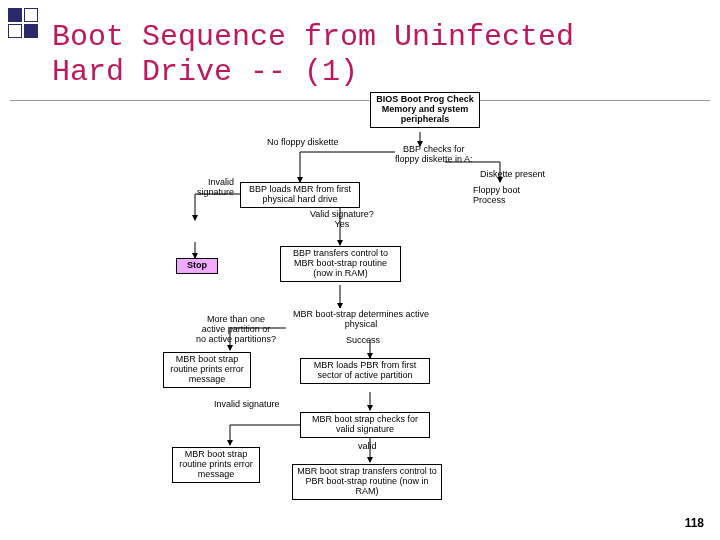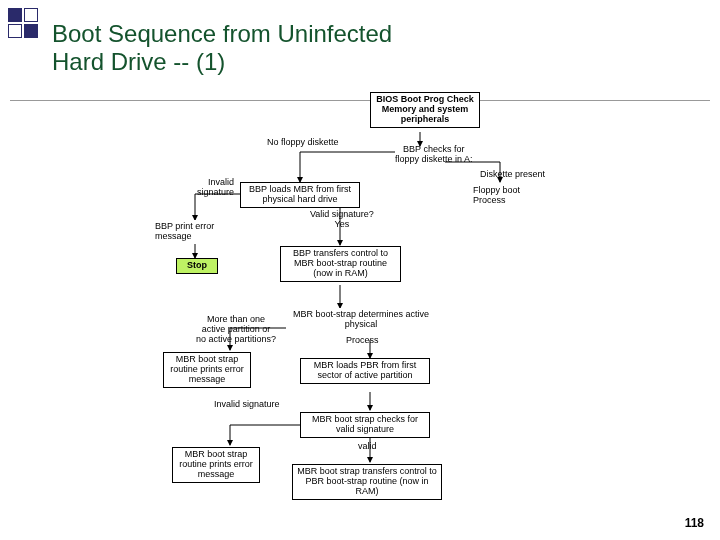--- a/index.html
+++ b/index.html
@@ -23,23 +23,24 @@
     background: #2a2a6a;
   }
   .corner-logo .s1 { width: 14px; height: 14px; top: 0; left: 0; }
   .corner-logo .s2 { width: 14px; height: 14px; top: 0; left: 16px; background:#fff; border:1px solid #2a2a6a; box-sizing:border-box; }
   .corner-logo .s3 { width: 14px; height: 14px; top: 16px; left: 0; background:#fff; border:1px solid #2a2a6a; box-sizing:border-box; }
   .corner-logo .s4 { width: 14px; height: 14px; top: 16px; left: 16px; }
   .title {
     position: absolute;
     top: 20px;
     left: 52px;
-    font-size: 24px;
+    font-size: 30px;
     line-height: 1.15;
-    color: #14532d;
+    color: #be185d;
+    font-family: Liberation Mono, monospace;
   }
   .hr {
     position: absolute;
     top: 100px;
     left: 10px;
     width: 700px;
     border-top: 1px solid #999;
   }
   .diagram {
     position: absolute;
@@ -59,21 +60,21 @@
     box-sizing: border-box;
   }
   .label {
     position: absolute;
     font-size: 9px;
     line-height: 1.1;
     text-align: center;
     white-space: pre-line;
   }
   .stop {
-    background: #bef264;
+    background: #f0abfc;
     border: 1px solid #000;
     font-weight: bold;
   }
   svg.arrows {
     position: absolute;
     top: 0; left: 0;
     width: 720px;
     height: 440px;
   }
   .page-num {
@@ -150,36 +151,34 @@
 first physical hard drive</div>
 
   <div class="box" style="left:470px; top:94px; width:68px; text-align:left; border:none;">Floppy boot
 Process</div>
 
   <div class="label" style="left:197px; top:88px; text-align:right;">Invalid
 signature</div>
   <div class="label" style="left:310px; top:120px;">Valid signature?
 Yes</div>
 
-  <div class="box" style="left:152px; top:130px; width:86px; text-align:left; border:none;">BBP print error
-message</div>
 
   <div class="box stop" style="left:176px; top:168px; width:42px;">Stop</div>
 
   <div class="box" style="left:280px; top:156px; width:121px;">BBP transfers control
 to MBR boot-strap routine
 (now in RAM)</div>
 
   <div class="box" style="left:286px; top:218px; width:150px; border:none;">MBR boot-strap determines
 active physical</div>
 
   <div class="label" style="left:196px; top:225px; text-align:center;">More than one
 active partition or
 no active partitions?</div>
-  <div class="label" style="left:346px; top:246px;">Process</div>
+  <div class="label" style="left:346px; top:246px;">Success</div>
 
   <div class="box" style="left:163px; top:262px; width:88px;">MBR boot strap
 routine prints
 error message</div>
 
   <div class="box" style="left:300px; top:268px; width:130px;">MBR loads PBR from
 first sector of active
 partition</div>
 
   <div class="label" style="left:214px; top:310px;">Invalid signature</div>

